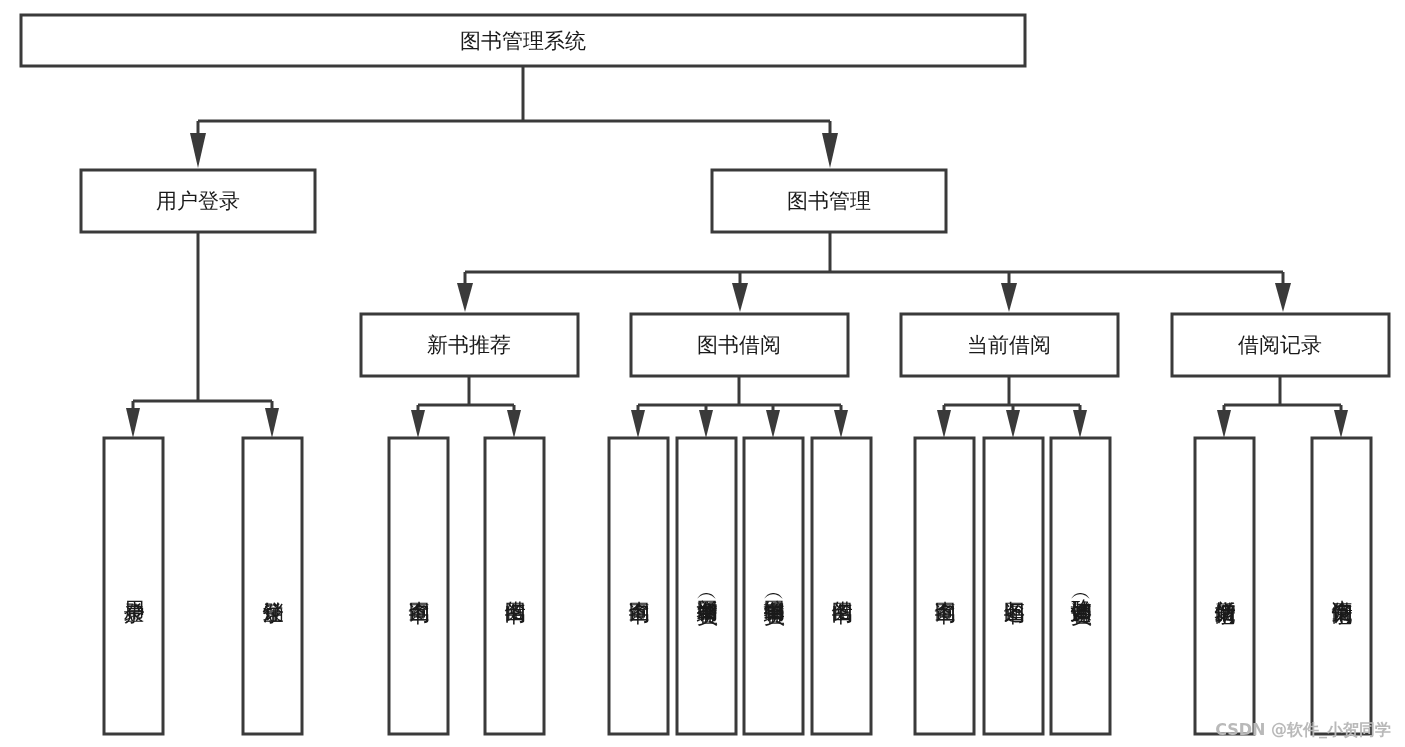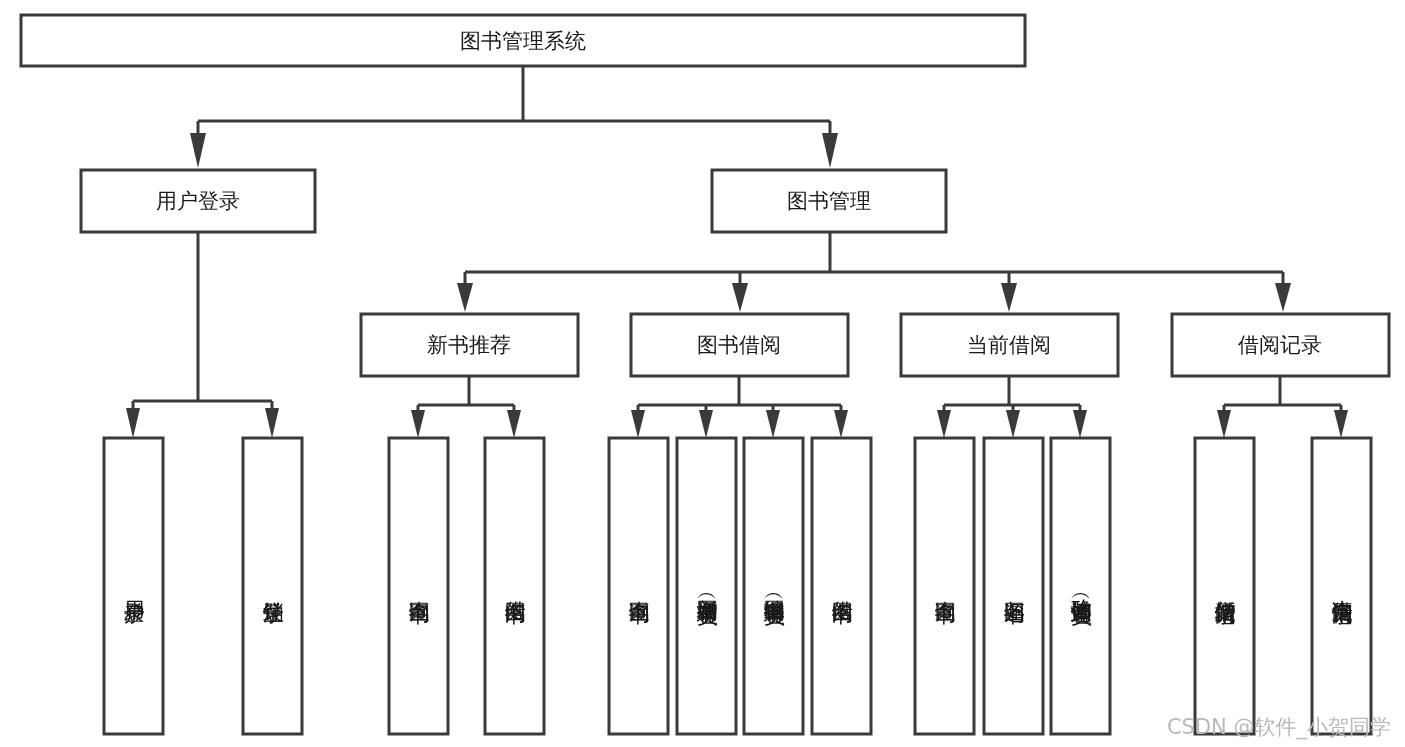--- a/index.html
+++ b/index.html
@@ -55,24 +55,25 @@
     line-height: 1.12;
     color: #1a1a1a;
     letter-spacing: 1px;
     white-space: nowrap;
   }
   #watermark {
     position: absolute;
     right: 14px;
     bottom: 6px;
     font-family: "DejaVu Sans", "Liberation Sans", sans-serif;
-    font-size: 21px;
+    font-size: 16px;
     color: #b9b9b9;
     white-space: nowrap;
     pointer-events: none;
+    font-weight: bold;
   }
 </style>
 </head>
 <body>
 
 <svg id="diagram" viewBox="0 0 1405 747">
 
   <g>
 
     <path class="edge" d="M523,67 L523,121"></path>

